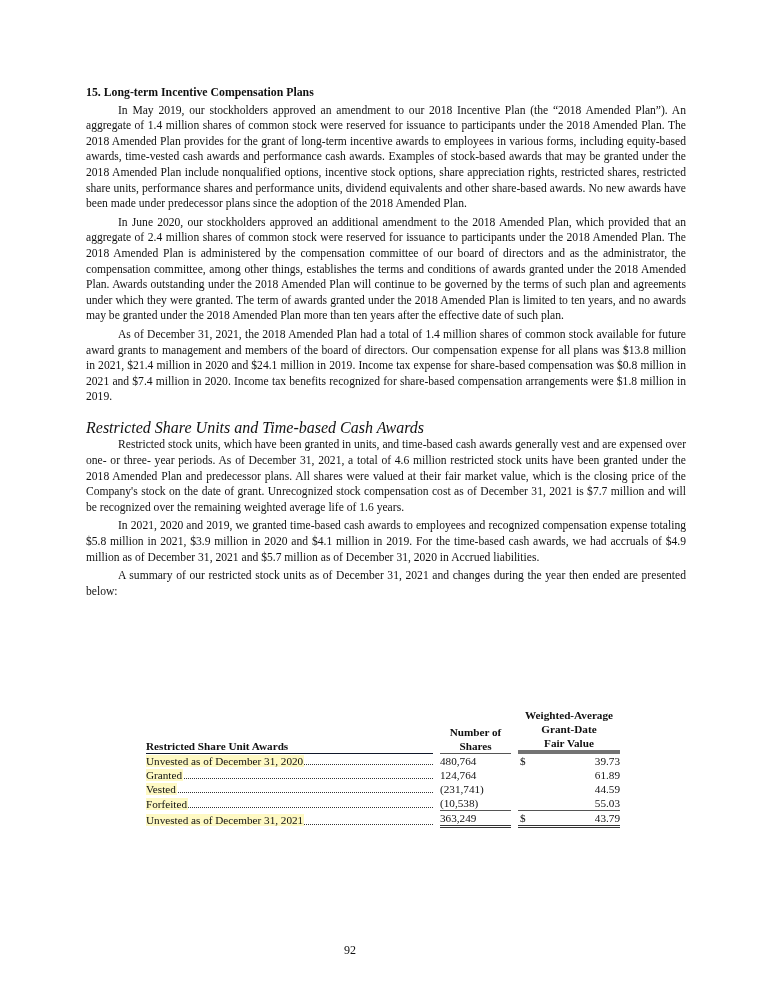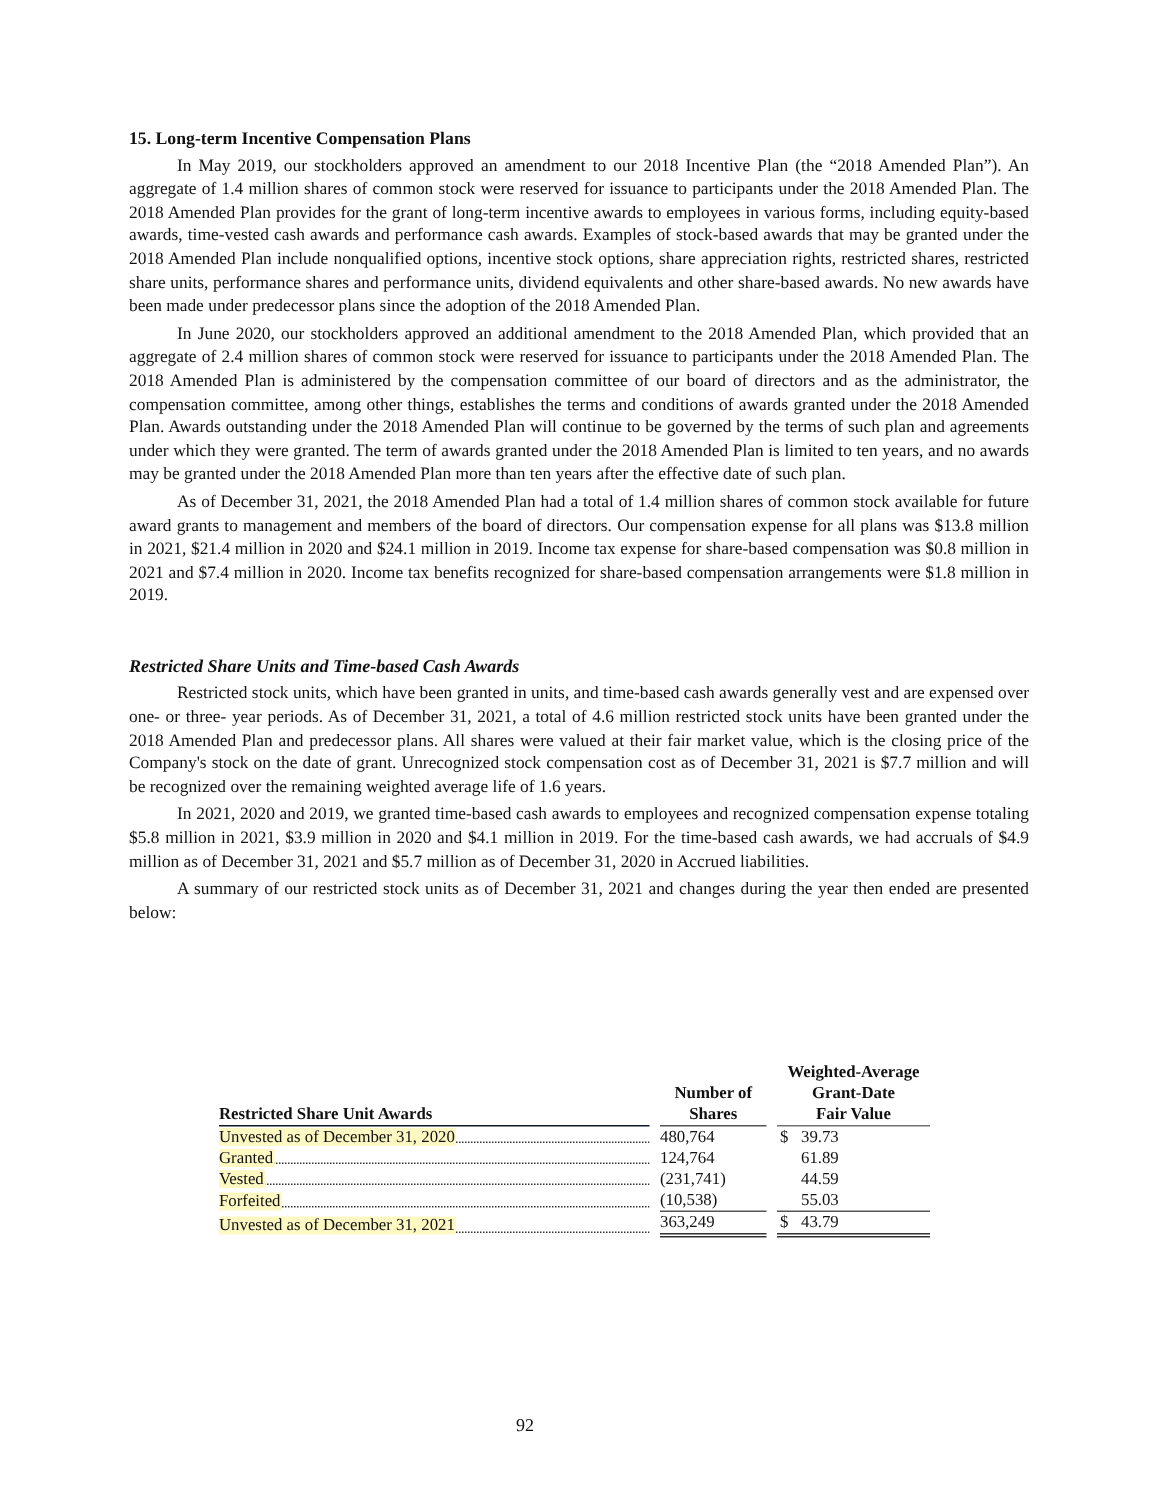--- a/index.html
+++ b/index.html
@@ -2,33 +2,33 @@
 <html><head>
 <meta charset="utf-8">
 <style>
   html, body { margin: 0; padding: 0; background: #ffffff; }
   body { width: 768px; height: 997px; position: relative; overflow: hidden;
          font-family: "Liberation Serif", "DejaVu Serif", serif; color: #111; }
   .page { position: absolute; left: 86px; top: 85px; width: 600px; font-size: 11.6px; line-height: 15.6px; }
   h2.heading { font-size: 11.8px; font-weight: bold; margin: 0 0 2px 0; line-height: 15.6px; }
   p.para { margin: 0; text-indent: 32px; text-align: justify; text-align-last: left; }
   p.gap { margin-top: 3px; }
-  h3.subheading { font-size: 12px; font-weight: bold; font-style: italic; margin: 32px 0 2px 0; line-height: 15.6px; }
+  h3.subheading { font-size: 16px; font-weight: normal; font-style: italic; margin: 15px 0 2px 0; line-height: 15.6px; }
   .table-wrap { position: absolute; left: 146px; top: 708px; width: 474px; font-size: 11.2px; }
   table { border-collapse: separate; border-spacing: 0; width: 474px; }
   th { font-weight: bold; font-size: 11.2px; line-height: 14px; vertical-align: bottom; padding: 0; }
   td { font-size: 11.2px; line-height: 14px; padding: 0; white-space: nowrap; }
   .col-label { width: 287px; text-align: left; }
   .gap-col { width: 7px; }
   .col-shares { width: 66px; text-align: left; }
   .col-dollar { width: 14px; text-align: left; padding-left: 2px; }
-  .col-fv { width: 86px; }
+  .col-fv { width: 86px; text-align: right; }
   th.col-label { border-bottom: 1px solid #0f172a; }
   th.col-shares { border-bottom: 1px solid #555; text-align: center; }
-  th.col-fv-head { border-bottom: 1px solid #737373; }
+  th.col-fv-head { border-bottom: 4px solid #737373; }
   .label-cell { overflow: hidden; position: relative; }
   .label-cell span.txt { background: #fef9c3; position: relative; z-index: 1; padding-right: 1px; }
   .label-cell .leader { position: absolute; left: 0; right: 0; bottom: 3px; border-bottom: 1px dotted #333; z-index: 0; }
   .paren-pad { padding-right: 0; }
   .nopar { padding-right: 5px; }
   .underline-single { border-bottom: 1px solid #555; }
   .total-row td.tot { border-bottom: 3px double #333; }
   .page-number { position: absolute; top: 943px; left: 4px; width: 692px; text-align: center; font-size: 12px; }
 </style>
 </head>

